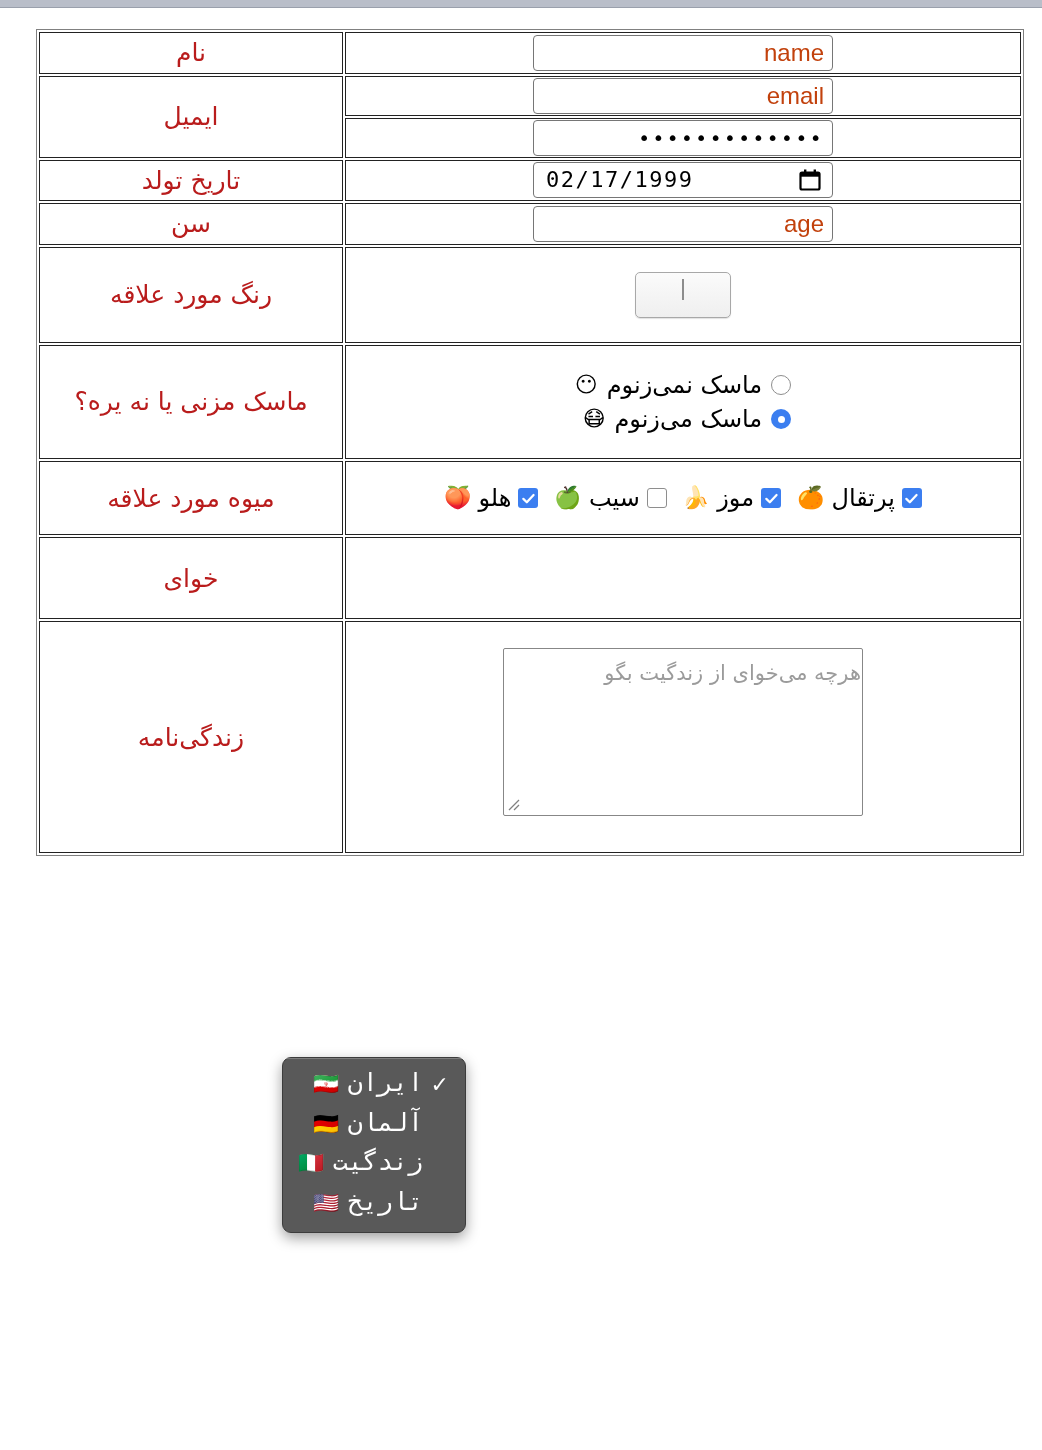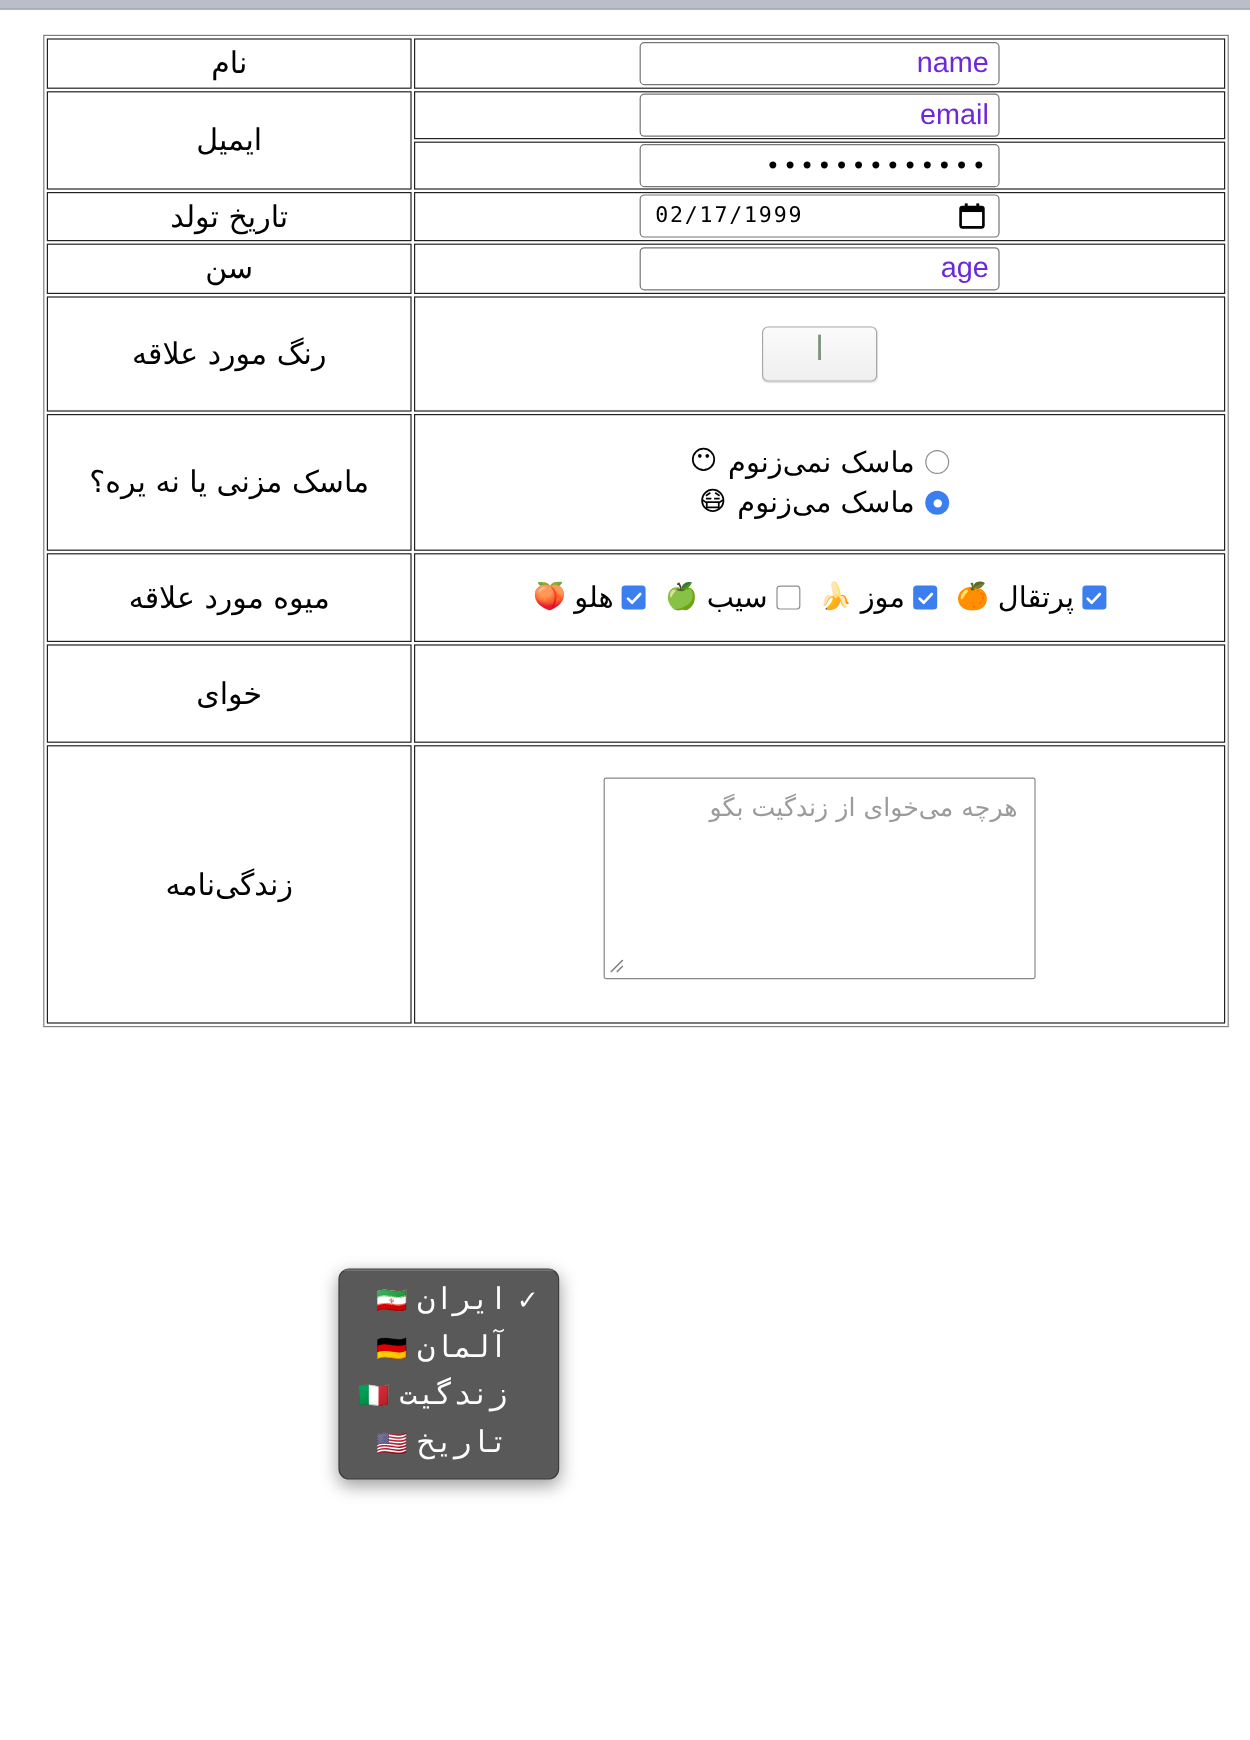--- a/index.html
+++ b/index.html
@@ -41,21 +41,21 @@
   table.form-table td {
     border: 1px solid #222222;
     padding: 1px;
     vertical-align: middle;
     background: #ffffff;
   }
   td.label-cell {
     width: 300px;
     text-align: center;
     font-size: 25px;
-    color: #000000;
+    color: #b91c1c;
     font-family: "DejaVu Sans", "Liberation Sans", sans-serif;
     line-height: 1.5;
   }
   td.field-cell {
     text-align: center;
     padding: 14px 4px;
   }
   
   .tinput {
     width: 300px;
@@ -68,33 +68,33 @@
     color: #757575;
     text-align: right;
     direction: rtl;
     padding: 0 8px;
     display: inline-flex;
     align-items: center;
     justify-content: flex-start;
     font-family: "Liberation Sans", sans-serif;
     line-height: 1;
   }
-  .tinput .ph { color: #6d28d9; }
+  .tinput .ph { color: #c2410c; }
   .pw-dots {
     letter-spacing: 2.5px;
     font-size: 20px;
     color: #000;
     font-family: "DejaVu Sans", sans-serif;
   }
   .date-input {
     justify-content: space-between;
     direction: ltr;
     color: #000;
     font-family: "DejaVu Sans Mono", "Liberation Mono", monospace;
-    font-size: 18px;
+    font-size: 22px;
     letter-spacing: 1.5px;
     padding: 0 10px 0 12px;
   }
   .cal-ico { display: inline-flex; align-items: center; }
   
   .color-btn {
     display: inline-block;
     width: 96px;
     height: 46px;
     box-sizing: border-box;
@@ -182,21 +182,21 @@
     box-sizing: border-box;
     border: 1px solid #878787;
     border-radius: 2px;
     background: #fff;
     display: inline-block;
     position: relative;
     text-align: right;
     direction: rtl;
     color: #9b9b9b;
     font-size: 21px;
-    padding: 9px 14px;
+    padding: 9px 1px;
     line-height: 1.45;
     overflow: hidden;
   }
   .ta-resize {
     position: absolute;
     left: 2px;
     bottom: 2px;
     width: 16px;
     height: 16px;
   }

